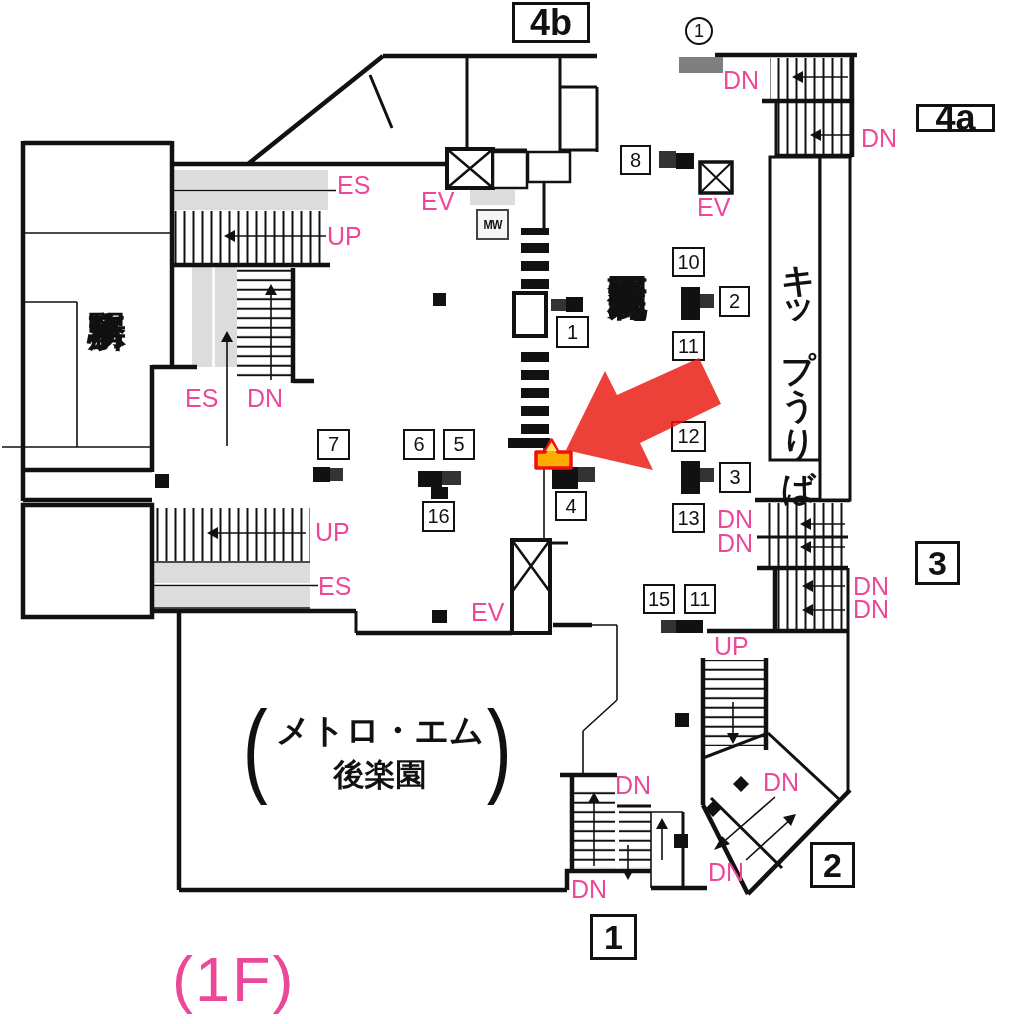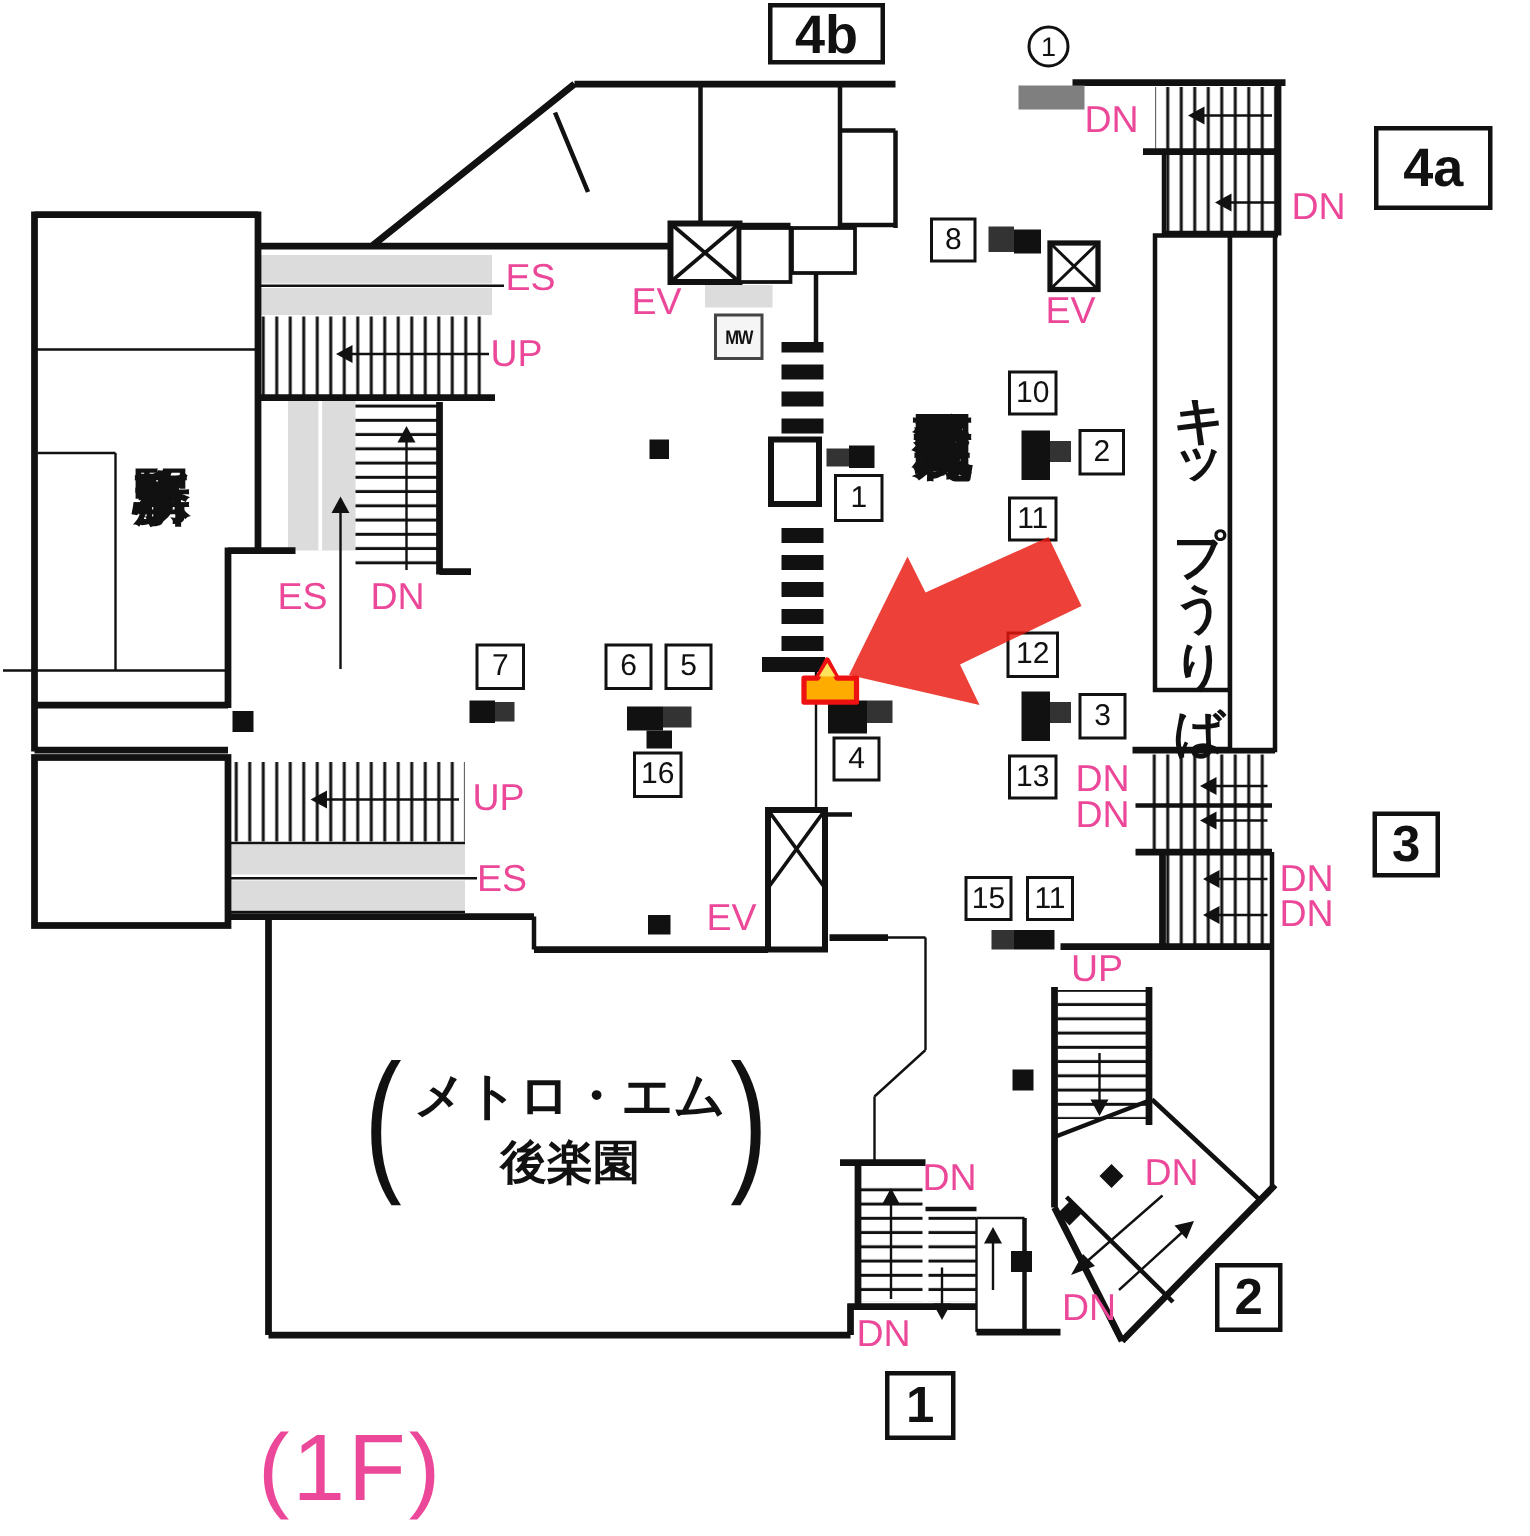--- a/index.html
+++ b/index.html
@@ -146,21 +146,21 @@
     <polygon points="796,814 783,817 791,826"></polygon>
   </g>
 
   <g>
     <path d="M536,452 H545 L551.5,440 L558,452 H571 V468 H536 Z" stroke="#ee1111" stroke-width="3.5" stroke-linejoin="round" fill="#ffac00"></path>
     <path d="M546,451 L551.5,442 L557,451 Z" fill="#ffe35c"></path>
   </g>
 </svg>
 
 <div class="exit ctr" style="left:512px;top:2px;width:78px;height:41px;font-size:36px;">4b</div>
-<div class="exit ctr" style="left:916px;top:84px;width:79px;height:56px;font-size:36px;">4a</div>
+<div class="exit ctr" style="left:916px;top:104px;width:79px;height:28px;font-size:36px;">4a</div>
 <div class="exit ctr" style="left:915px;top:541px;width:45px;height:44px;">3</div>
 <div class="exit ctr" style="left:810px;top:842px;width:45px;height:46px;">2</div>
 <div class="exit ctr" style="left:590px;top:914px;width:47px;height:46px;">1</div>
 <div class="circ" style="left:685px;top:17px;width:28px;height:28px;">1</div>
 
 <div class="sign" style="left:556px;top:316px;width:33px;height:32px;">1</div>
 <div class="sign" style="left:719px;top:286px;width:31px;height:31px;">2</div>
 <div class="sign" style="left:719px;top:462px;width:32px;height:31px;">3</div>
 <div class="sign" style="left:555px;top:491px;width:32px;height:30px;">4</div>
 <div class="sign" style="left:443px;top:429px;width:32px;height:31px;">5</div>

